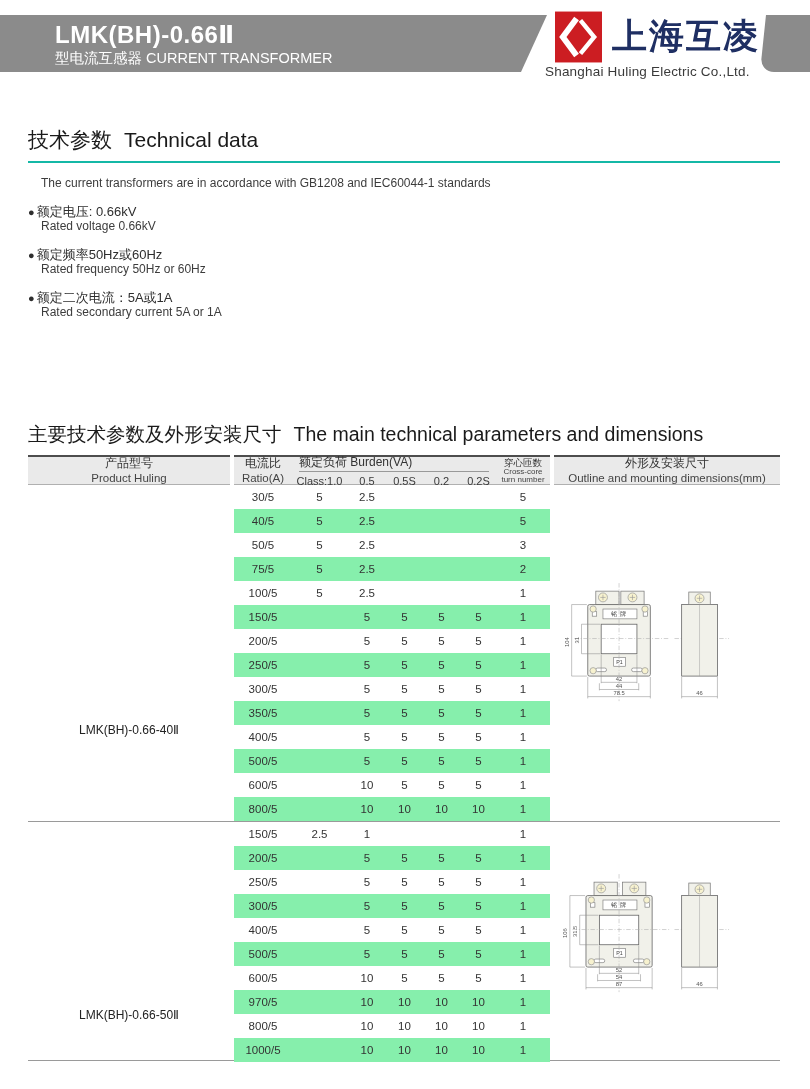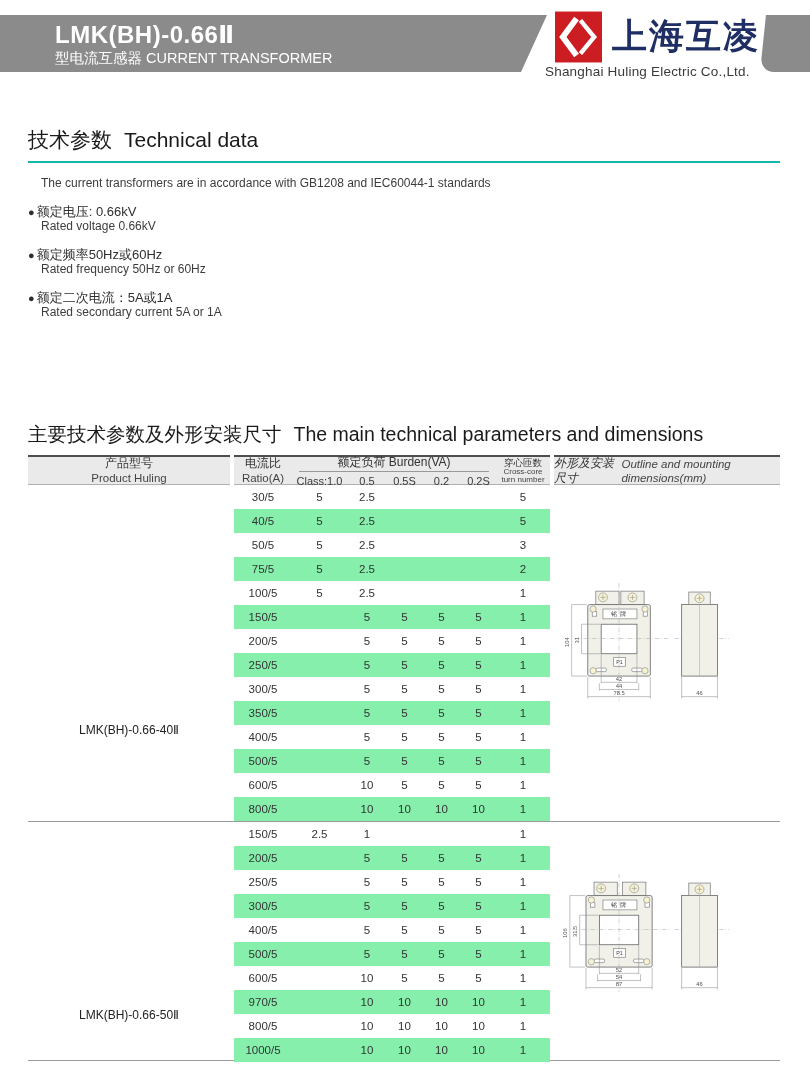--- a/index.html
+++ b/index.html
@@ -52,29 +52,29 @@
 
   .ptable { position:absolute; left:28px; top:455px; width:752px; font-size:11.5px; }
   .thead { display:flex; gap:4px; height:30px; }
   .th { background:#eaeaea; border-top:2px solid #4d4d4d; border-bottom:1px solid #b0b0b0; }
   .th-product { width:202px; display:flex; flex-direction:column; justify-content:center; align-items:center; }
   .h-cn { font-size:12px; color:#333; line-height:15px; }
   .h-en { font-size:11.5px; color:#444; line-height:14px; }
   .th-middle { width:316px; display:flex; }
   .th-ratio { width:58px; display:flex; flex-direction:column; justify-content:center; align-items:center; }
   .th-burden { width:204px; display:flex; flex-direction:column; justify-content:center; }
-  .burden-top { font-size:12px; color:#333; text-align:center; width:190px; margin:0 auto;
+  .burden-top { font-size:12px; color:#333; width:190px; margin:0 auto;
                 border-bottom:1px solid #999; padding-bottom:2px; line-height:14px; }
   .burden-classes { display:flex; margin-top:3px; }
   .bc { font-size:11px; color:#3a3a3a; text-align:center; }
   .bc0{width:55px;} .bc1{width:40px;text-align:center;} .bc2{width:35px;} .bc3{width:39px;} .bc4{width:35px;}
   .th-turns { width:54px; display:flex; flex-direction:column; justify-content:center; align-items:center; }
   .th-turns .h-cn-s { font-size:9.5px; color:#333; line-height:11px; }
   .th-turns .h-en-xs { font-size:8px; color:#444; line-height:8.5px; text-align:center; width:52px; }
-  .th-outline { flex:1; display:flex; flex-direction:row; justify-content:center; align-items:center;font-style:italic; }
+  .th-outline { flex:1; display:flex; flex-direction:column; justify-content:center; align-items:center; }
 
   .tbody { position:relative; }
   .tgroup { position:relative; }
   .tg1 { height:336px; }
   .tg2 { height:240px; border-top:1px solid #9a9a9a; border-bottom:1px solid #9a9a9a; }
   .prow { display:flex; height:24px; line-height:24px; margin-left:206px; width:316px; color:#333; }
   .prow.alt { background:#86efac; }
   .pcell { text-align:center; }
   .pc0{width:58px;} .pc1{width:55px;} .pc2{width:40px;} .pc3{width:35px;} .pc4{width:39px;} .pc5{width:35px;} .pc6{width:54px;}
 

